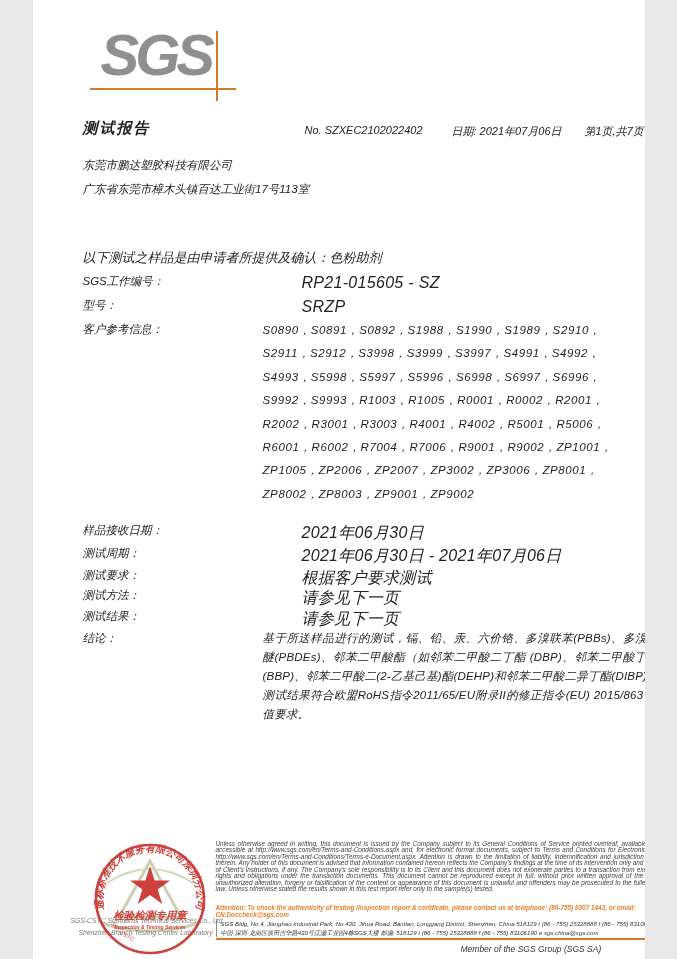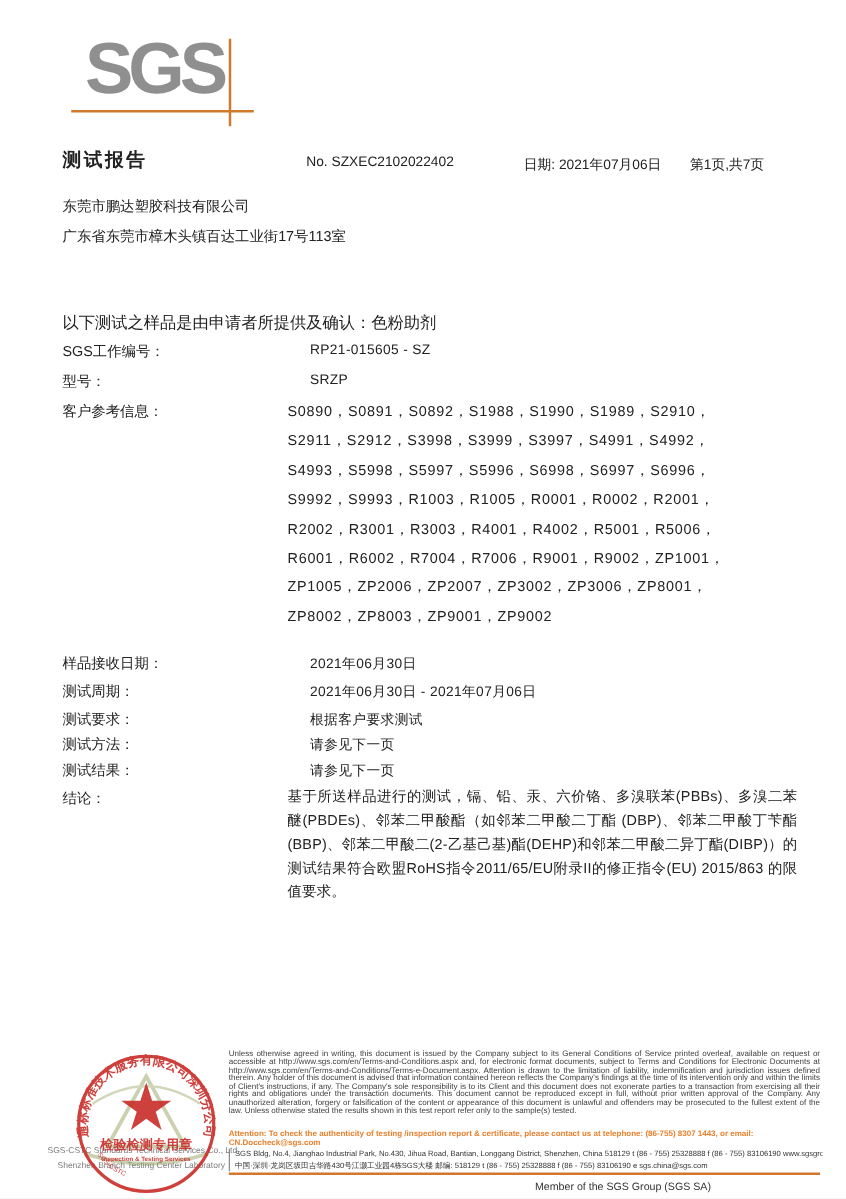--- a/index.html
+++ b/index.html
@@ -1,40 +1,41 @@
 <!DOCTYPE html>
 <html><head>
 <meta charset="utf-8">
 <style>
   html,body{margin:0;padding:0;background:#e8e8e8;}
   .page{
-    position:relative;width:677px;height:959px;margin:0 auto;background:#ffffff;
+    position:relative;width:612px;height:959px;margin:0 auto;background:#ffffff;
     overflow:hidden;color:#222;
     font-family:"Liberation Sans","DejaVu Sans",sans-serif;
+    font-style:italic;
   }
   .abs{position:absolute;}
 
   
   .logo-text{left:68px;top:26px;font-size:58px;line-height:1;font-weight:bold;
     color:#8f8f8f;letter-spacing:-4px;}
   .logo-underline{left:57px;top:88px;width:146px;height:2px;background:#cf7a2c;}
   .logo-vline{left:183px;top:31px;width:2px;height:70px;background:#cf7a2c;}
 
   .report-title{left:50px;top:119px;font-size:15px;font-weight:bold;letter-spacing:2px;text-align:right;}
-  .report-no{left:221px;top:124px;font-size:11px;padding-left:24px;}
+  .report-no{left:248px;top:124px;font-size:11px;padding-left:24px;}
   .report-date{left:419px;top:124px;font-size:11px;}
   .report-page{left:552px;top:124px;font-size:11px;}
 
   .applicant-name{left:50px;top:158px;font-size:11.5px;}
   .applicant-addr{left:50px;top:182px;font-size:11.5px;}
 
   .intro{left:50px;top:249px;font-size:13px;}
 
   .flabel{left:50px;font-size:11.5px;}
-  .fvalue{left:221px;font-size:11px;letter-spacing:.3px;padding-left:27px;}
+  .fvalue{left:242px;font-size:16px;letter-spacing:.3px;padding-left:27px;}
   .reflines{left:230px;top:319px;font-size:11.5px;line-height:23.4px;letter-spacing:.6px;}
   .conclusion{left:230px;top:629px;width:408px;font-size:11.5px;line-height:19px;
     text-align:justify;letter-spacing:.2px;}
 
   
   .disclaimer{left:183px;top:841px;width:473px;font-size:6.4px;line-height:6.45px;
     text-align:justify;color:#3d3d3d;}
   .attention{left:183px;top:905px;width:473px;font-size:6.4px;line-height:6.8px;
     color:#e87f2a;font-weight:bold;}
   .addr-block{left:183px;top:919px;width:470px;border-left:1px solid #8a8a8a;

